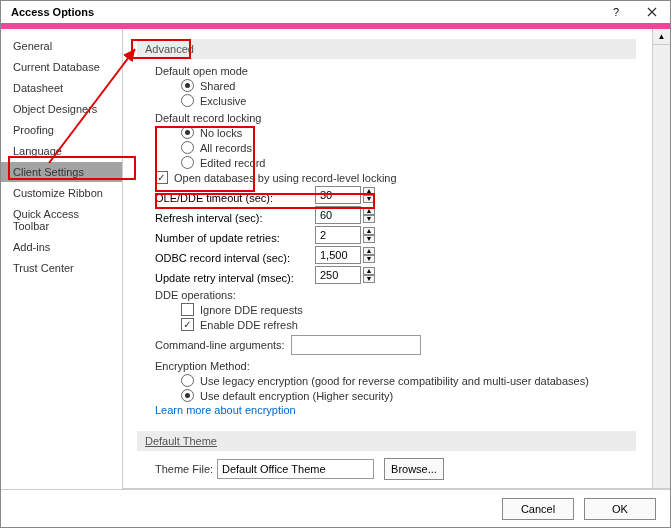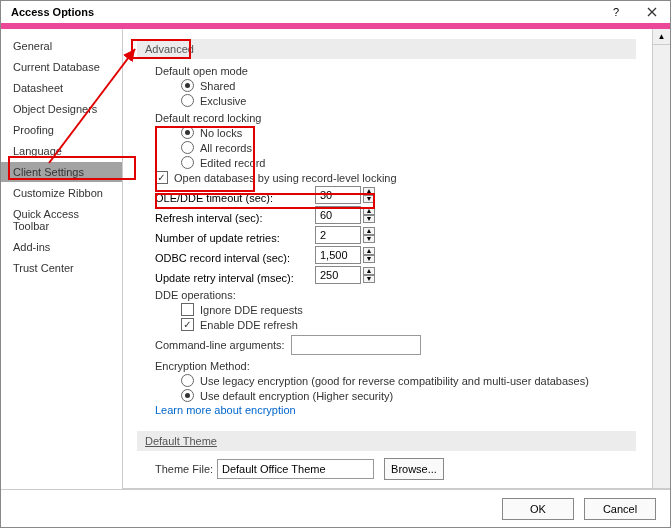--- a/index.html
+++ b/index.html
@@ -200,22 +200,22 @@
       </div>
       <div class="scrollbar">
         <div class="scroll-up">
             <span style="font-size:8px;">▲</span>
           </div>
       </div>
     </div>
   </div>
 
   <div class="footer">
+    <div class="btn">Cancel</div>
     <div class="btn">OK</div>
-    <div class="btn">Cancel</div>
   </div>
 
   <div class="anno" style="top:155px; left:7px; width:128px; height:24px;"></div>
   <div class="anno" style="top:38px; left:130px; width:60px; height:20px;"></div>
   <div class="anno" style="top:125px; left:154px; width:100px; height:66px;"></div>
   <div class="anno" style="top:192px; left:154px; width:220px; height:16px;"></div>
   <svg class="arrow-svg" style="top:42px; left:40px;" width="110" height="130">
     <defs>
         <marker id="ah" markerWidth="8" markerHeight="8" refX="6" refY="3" orient="auto">
           <path d="M0,0 L6,3 L0,6 Z" fill="#e10000"></path>

